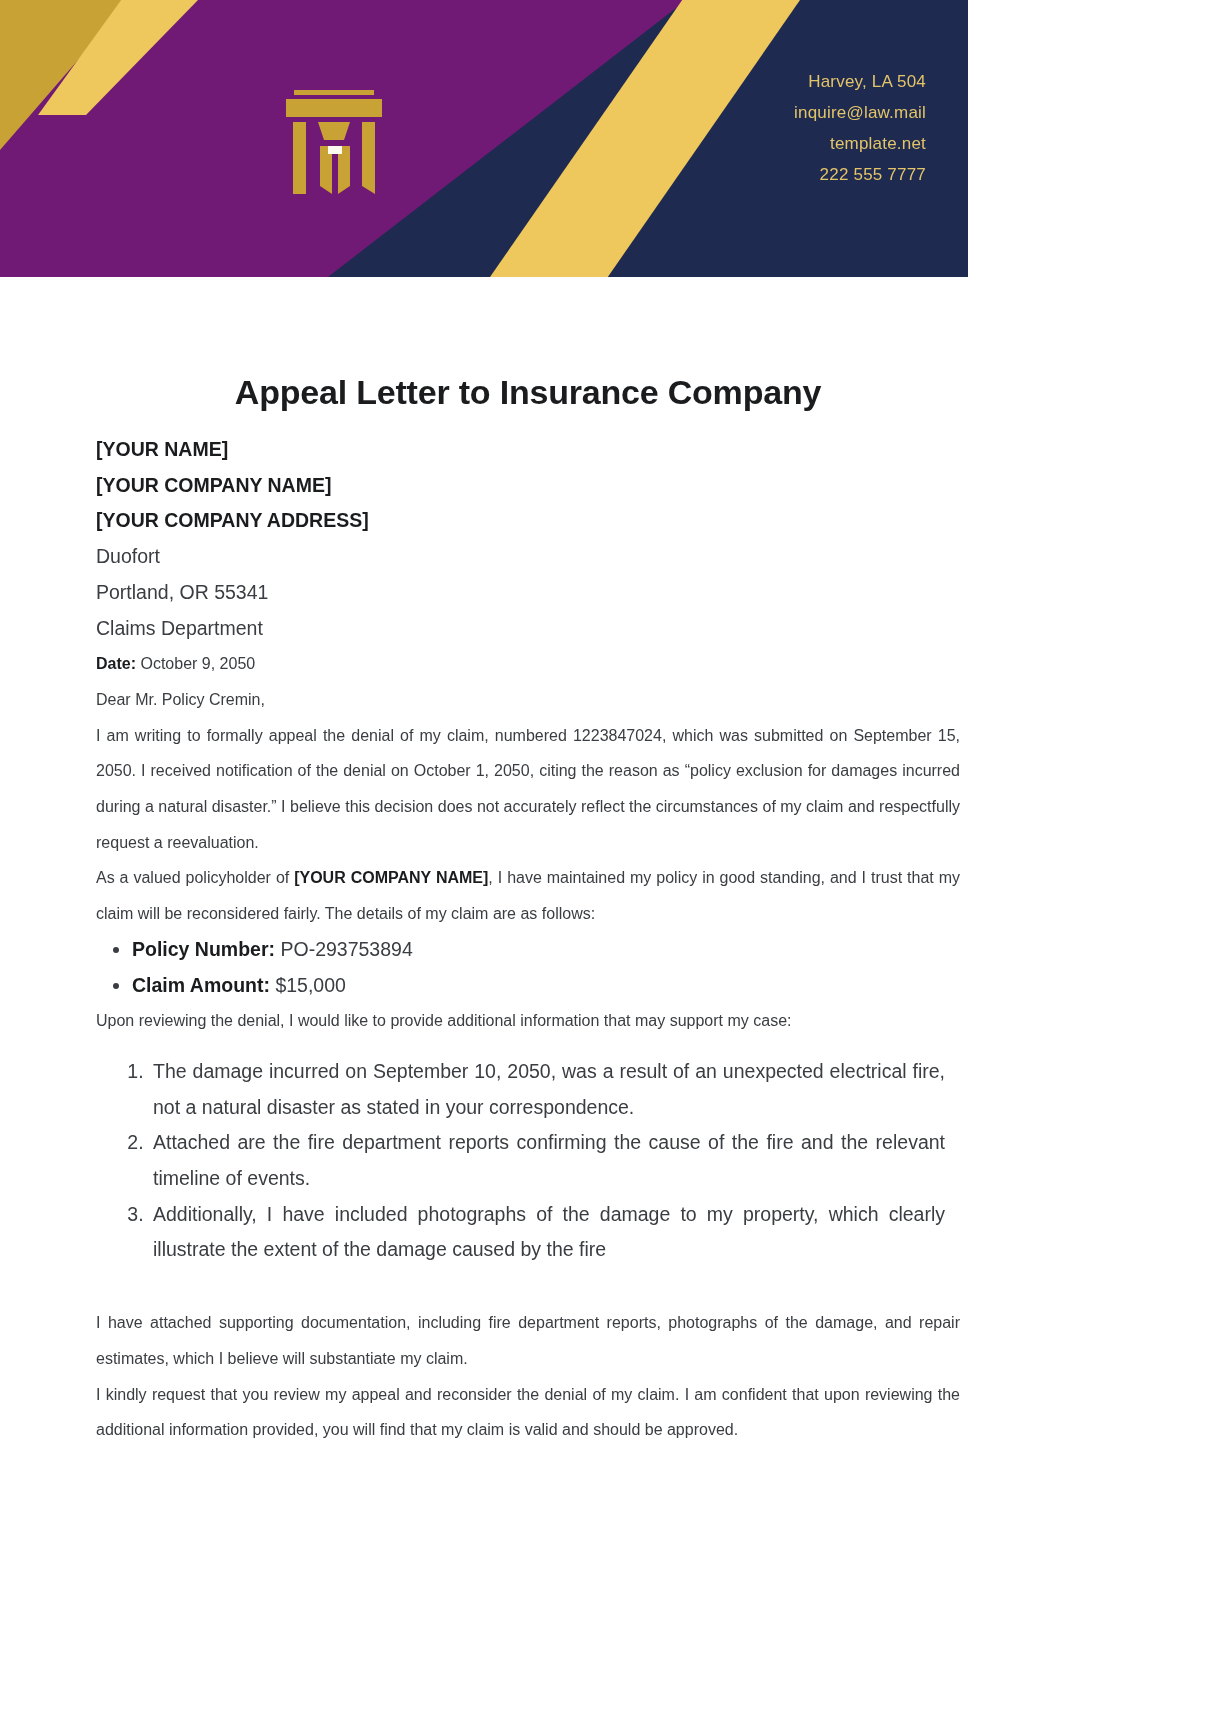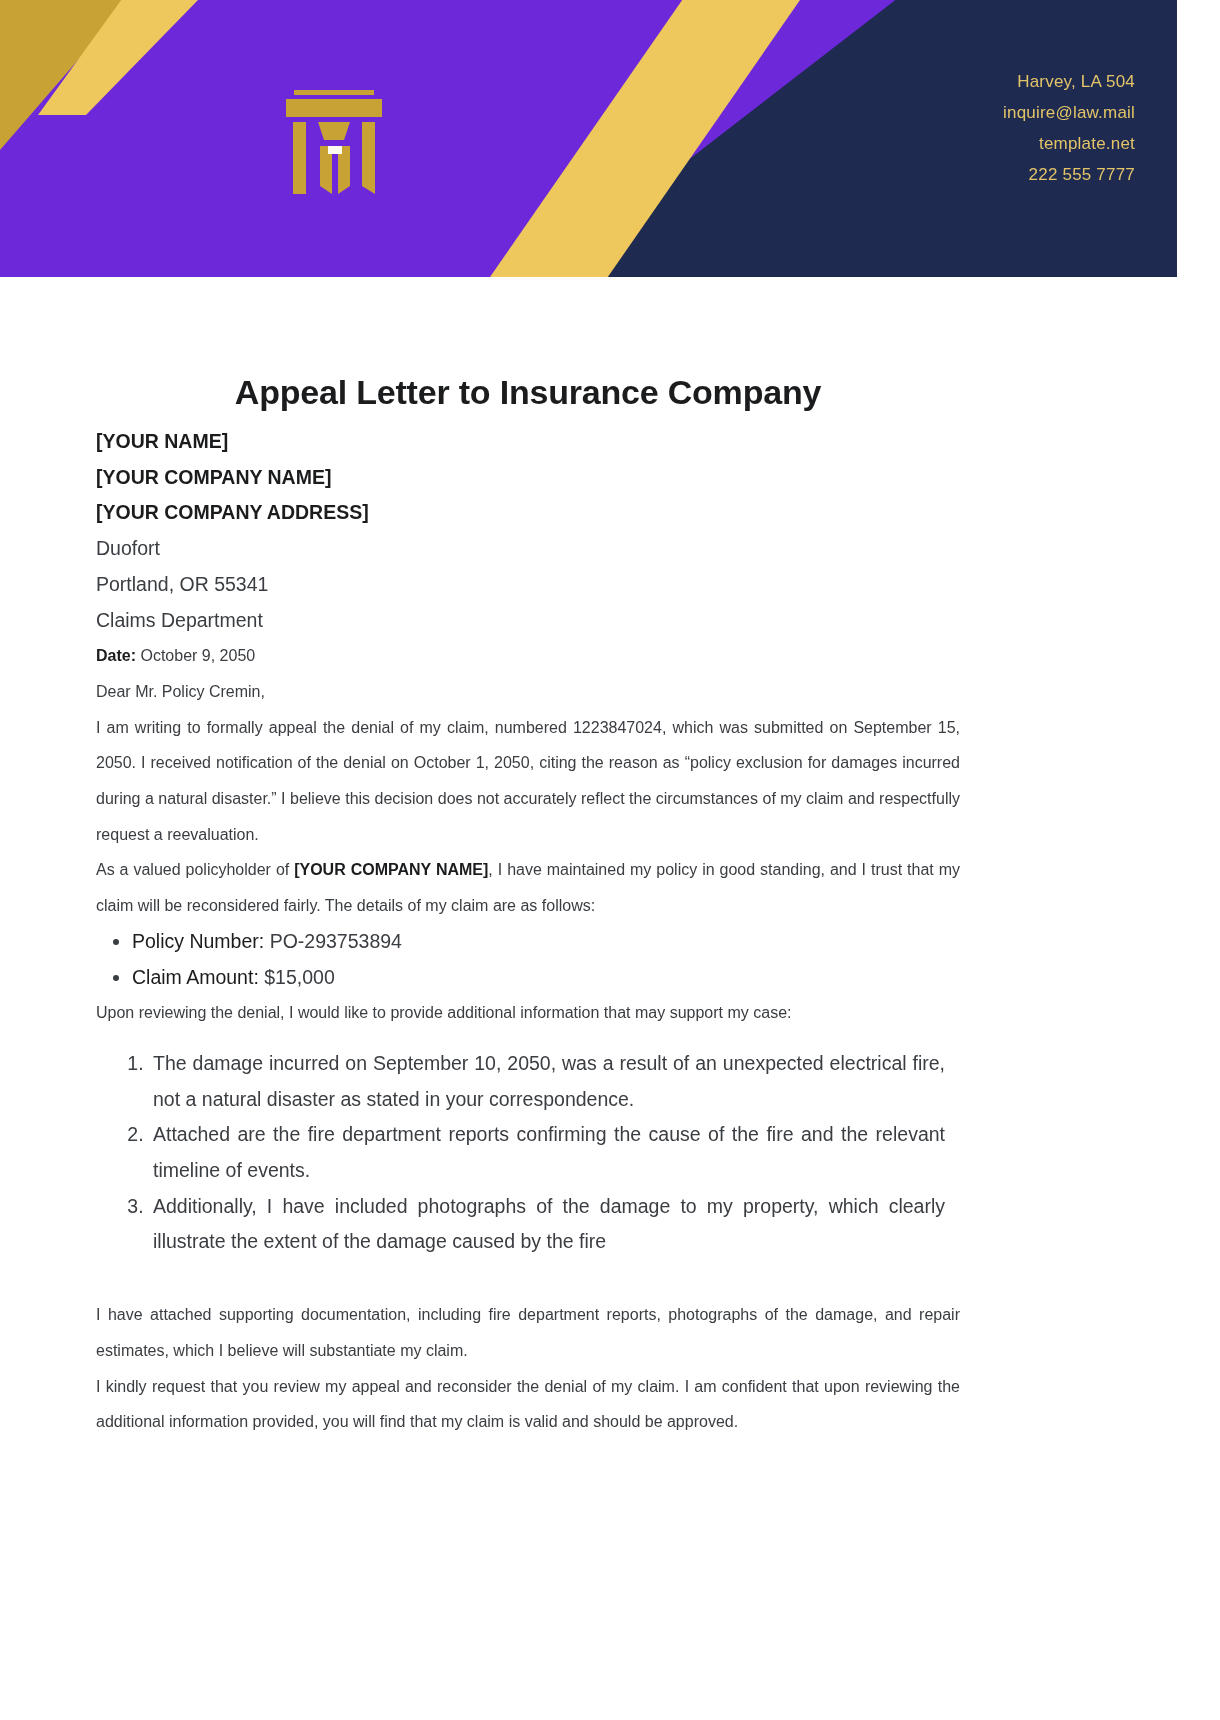--- a/index.html
+++ b/index.html
@@ -12,24 +12,24 @@
     height: 1720px;
     font-family: "Liberation Sans", sans-serif;
     color: #2e3033;
     overflow: hidden;
     position: relative;
   }
 
   
   .header {
     position: relative;
-    width: 1177px;
+    width: 968px;
     height: 277px;
     overflow: hidden;
-    background: #6d28d9;
+    background: #701a75;
   }
   
   .header-navy {
     position: absolute;
     top: 0;
     right: 0;
     width: 640px;
     height: 277px;
     background: #1e2a50;
     clip-path: polygon(100% 0, 100% 100%, 0 100%, 56% 0);
@@ -90,21 +90,21 @@
     width: 1056px;
   }
   .doc-title {
     text-align: center;
     font-size: 34px;
     font-weight: bold;
     color: #1b1c1e;
     margin: 96px 0 0 0;
     letter-spacing: -0.2px;
   }
-  .addr-block { margin-top: 12px; }
+  .addr-block { margin-top: 20px; }
   .addr-line {
     font-size: 19.5px;
     line-height: 35.7px;
     color: #3a3d41;
   }
   .addr-line.strong {
     font-weight: bold;
     color: #1b1c1e;
   }
   .para {
@@ -120,21 +120,21 @@
   ul.bullets {
     margin: 0;
     padding-left: 36px;
     list-style: disc;
   }
   ul.bullets li {
     font-size: 19.5px;
     line-height: 35.7px;
     color: #3a3d41;
   }
-  ul.bullets li b { color: #1b1c1e; font-weight: normal; }
+  ul.bullets li b { color: #1b1c1e; font-weight: bold; }
 
   ol.numbers {
     margin: 15px;
     padding-left: 38px;
     list-style: decimal;
   }
   ol.numbers li {
     font-size: 19.5px;
     line-height: 35.7px;
     color: #3a3d41;

